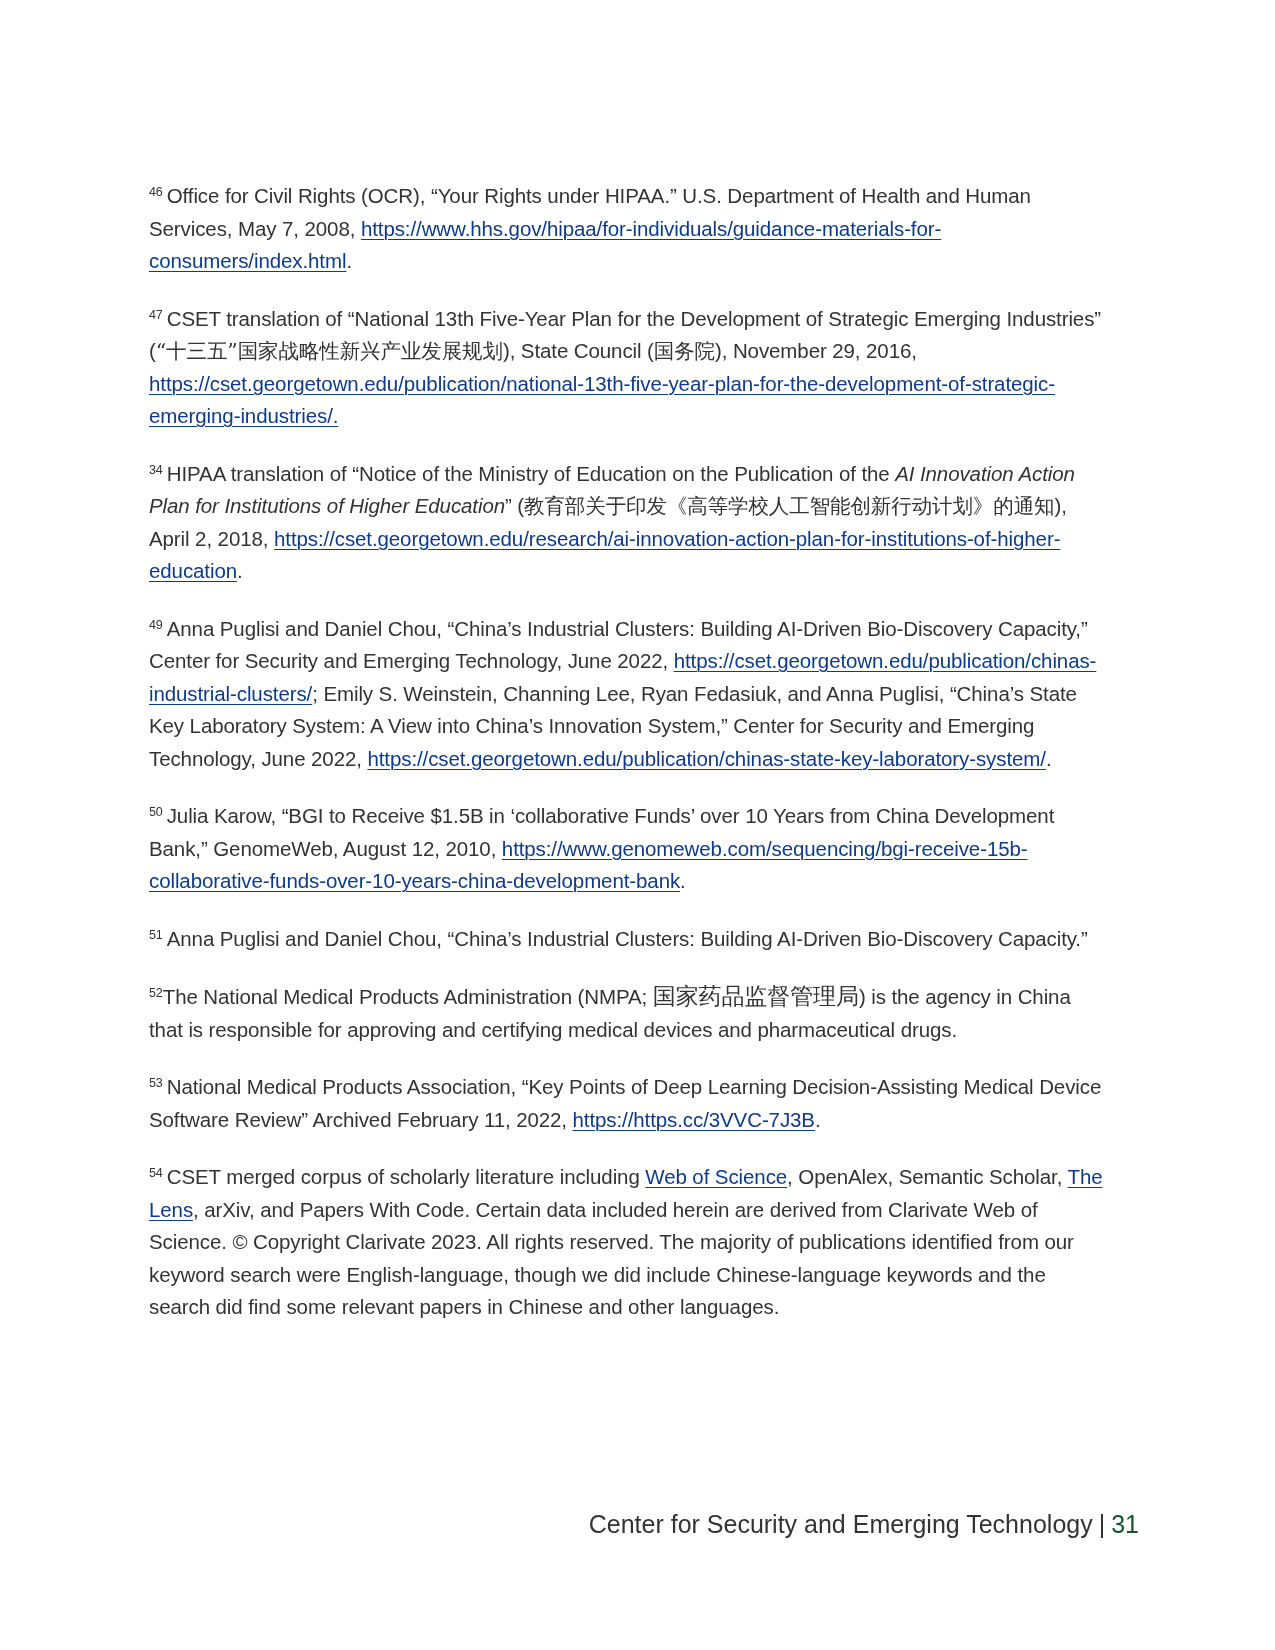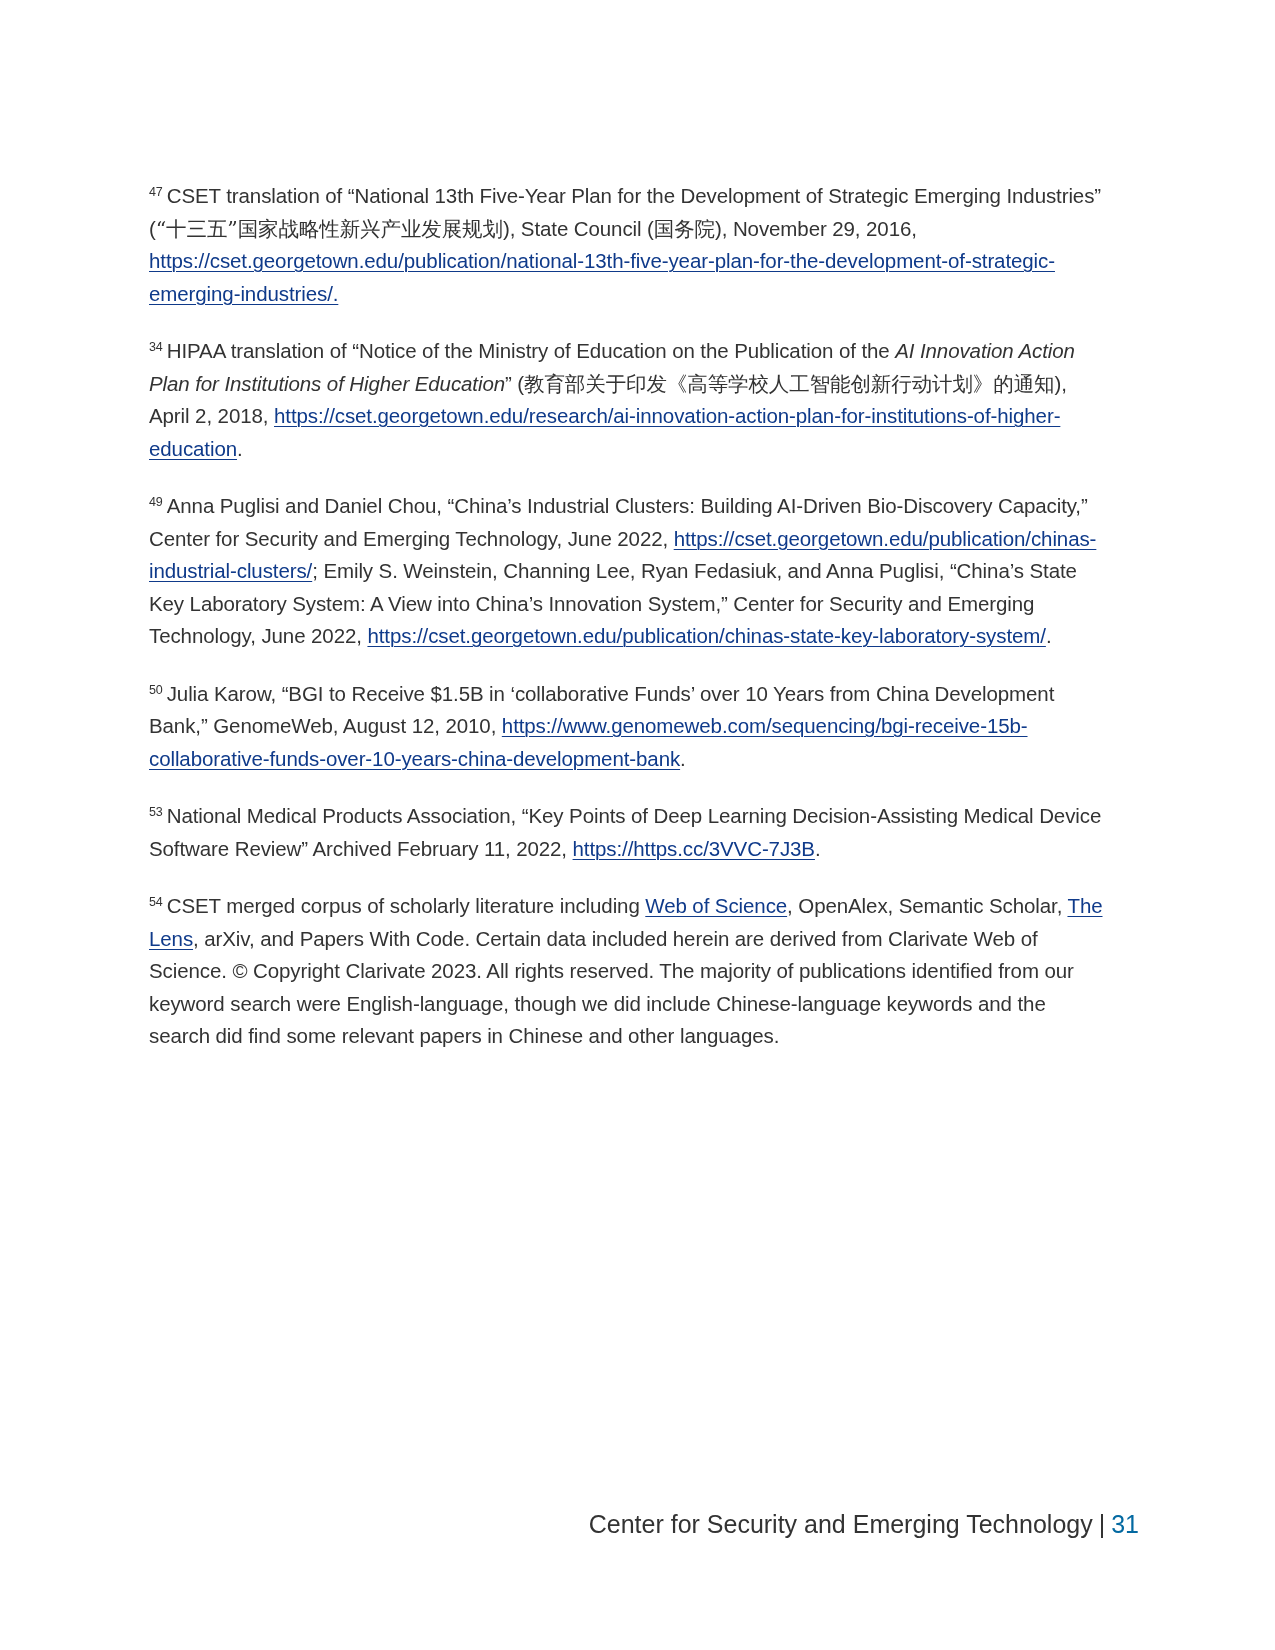--- a/index.html
+++ b/index.html
@@ -7,45 +7,54 @@
          font-family: "Liberation Sans", "DejaVu Sans", sans-serif; color: #333333; }
   .notes { position: absolute; left: 149px; top: 180px; width: 960px; }
   .note { font-size: 20.5px; line-height: 32.5px; margin: 0 0 25px 0; letter-spacing: -0.1px; }
   .note sup { font-size: 12.5px; vertical-align: 7px; line-height: 0; margin-right: 4px; }
   .note sup.tight { margin-right: 0; }
   a { color: #0f3a8a; text-decoration: underline; text-underline-offset: 3px; text-decoration-thickness: 1px; }
   .cjk { font-family: "DejaVu Serif", serif; text-align: center; }
   .cjk-big { font-size: 23px; }
   .footer { position: absolute; right: 136px; top: 1510px; font-size: 25px; color: #333; }
   .footer .sep { margin: 0 6px 0 6px; }
-  .footer .pg { color: #0369a1; }
+  .footer .pg { color: #14532d; }
 </style>
 </head>
 <body>
 
 <div class="notes">
 
+  <p class="note">
+    <sup>46</sup><span>Office for Civil Rights (OCR), “Your Rights under HIPAA.” U.S. Department of Health and Human Services, May 7, 2008, </span><a>https://www.hhs.gov/hipaa/for-individuals/guidance-materials-for-consumers/index.html</a><span>.</span>
+  </p>
 
   <p class="note">
     <sup>47</sup><span>CSET translation of “National 13th Five-Year Plan for the Development of Strategic Emerging Industries” (</span><span class="cjk">“十三五”国家战略性新兴产业发展规划</span><span>), State Council (</span><span class="cjk">国务院</span><span>), November 29, 2016, </span><a>https://cset.georgetown.edu/publication/national-13th-five-year-plan-for-the-development-of-strategic-emerging-industries/.</a>
   </p>
 
   <p class="note">
     <sup>34</sup><span>HIPAA translation of “Notice of the Ministry of Education on the Publication of the </span><i>AI Innovation Action Plan for Institutions of Higher Education</i><span>” (</span><span class="cjk">教育部关于印发《高等学校人工智能创新行动计划》的通知</span><span>), April 2, 2018, </span><a>https://cset.georgetown.edu/research/ai-innovation-action-plan-for-institutions-of-higher-education</a><span>.</span>
   </p>
 
   <p class="note">
     <sup>49</sup><span>Anna Puglisi and Daniel Chou, “China’s Industrial Clusters: Building AI-Driven Bio-Discovery Capacity,” Center for Security and Emerging Technology, June 2022, </span><a>https://cset.georgetown.edu/publication/chinas-industrial-clusters/</a><span>; Emily S. Weinstein, Channing Lee, Ryan Fedasiuk, and Anna Puglisi, “China’s State Key Laboratory System: A View into China’s Innovation System,” Center for Security and Emerging Technology, June 2022, </span><a>https://cset.georgetown.edu/publication/chinas-state-key-laboratory-system/</a><span>.</span>
   </p>
 
   <p class="note">
     <sup>50</sup><span>Julia Karow, “BGI to Receive $1.5B in ‘collaborative Funds’ over 10 Years from China Development Bank,” GenomeWeb, August 12, 2010, </span><a>https://www.genomeweb.com/sequencing/bgi-receive-15b-collaborative-funds-over-10-years-china-development-bank</a><span>.</span>
   </p>
 
+  <p class="note">
+    <sup>51</sup><span>Anna Puglisi and Daniel Chou, “China’s Industrial Clusters: Building AI-Driven Bio-Discovery Capacity.”</span>
+  </p>
 
+  <p class="note">
+    <sup class="tight">52</sup><span>The National Medical Products Administration (NMPA; </span><span class="cjk cjk-big">国家药品监督管理局</span><span>) is the agency in China that is responsible for approving and certifying medical devices and pharmaceutical drugs.</span>
+  </p>
 
   <p class="note">
     <sup>53</sup><span>National Medical Products Association, “Key Points of Deep Learning Decision-Assisting Medical Device Software Review” Archived February 11, 2022, </span><a>https://https.cc/3VVC-7J3B</a><span>.</span>
   </p>
 
   <p class="note">
     <sup>54</sup><span>CSET merged corpus of scholarly literature including </span><a>Web of Science</a><span>, OpenAlex, Semantic Scholar, </span><a>The Lens</a><span>, arXiv, and Papers With Code. Certain data included herein are derived from Clarivate Web of Science. © Copyright Clarivate 2023. All rights reserved. The majority of publications identified from our keyword search were English-language, though we did include Chinese-language keywords and the search did find some relevant papers in Chinese and other languages.</span>
   </p>
 
 </div>

